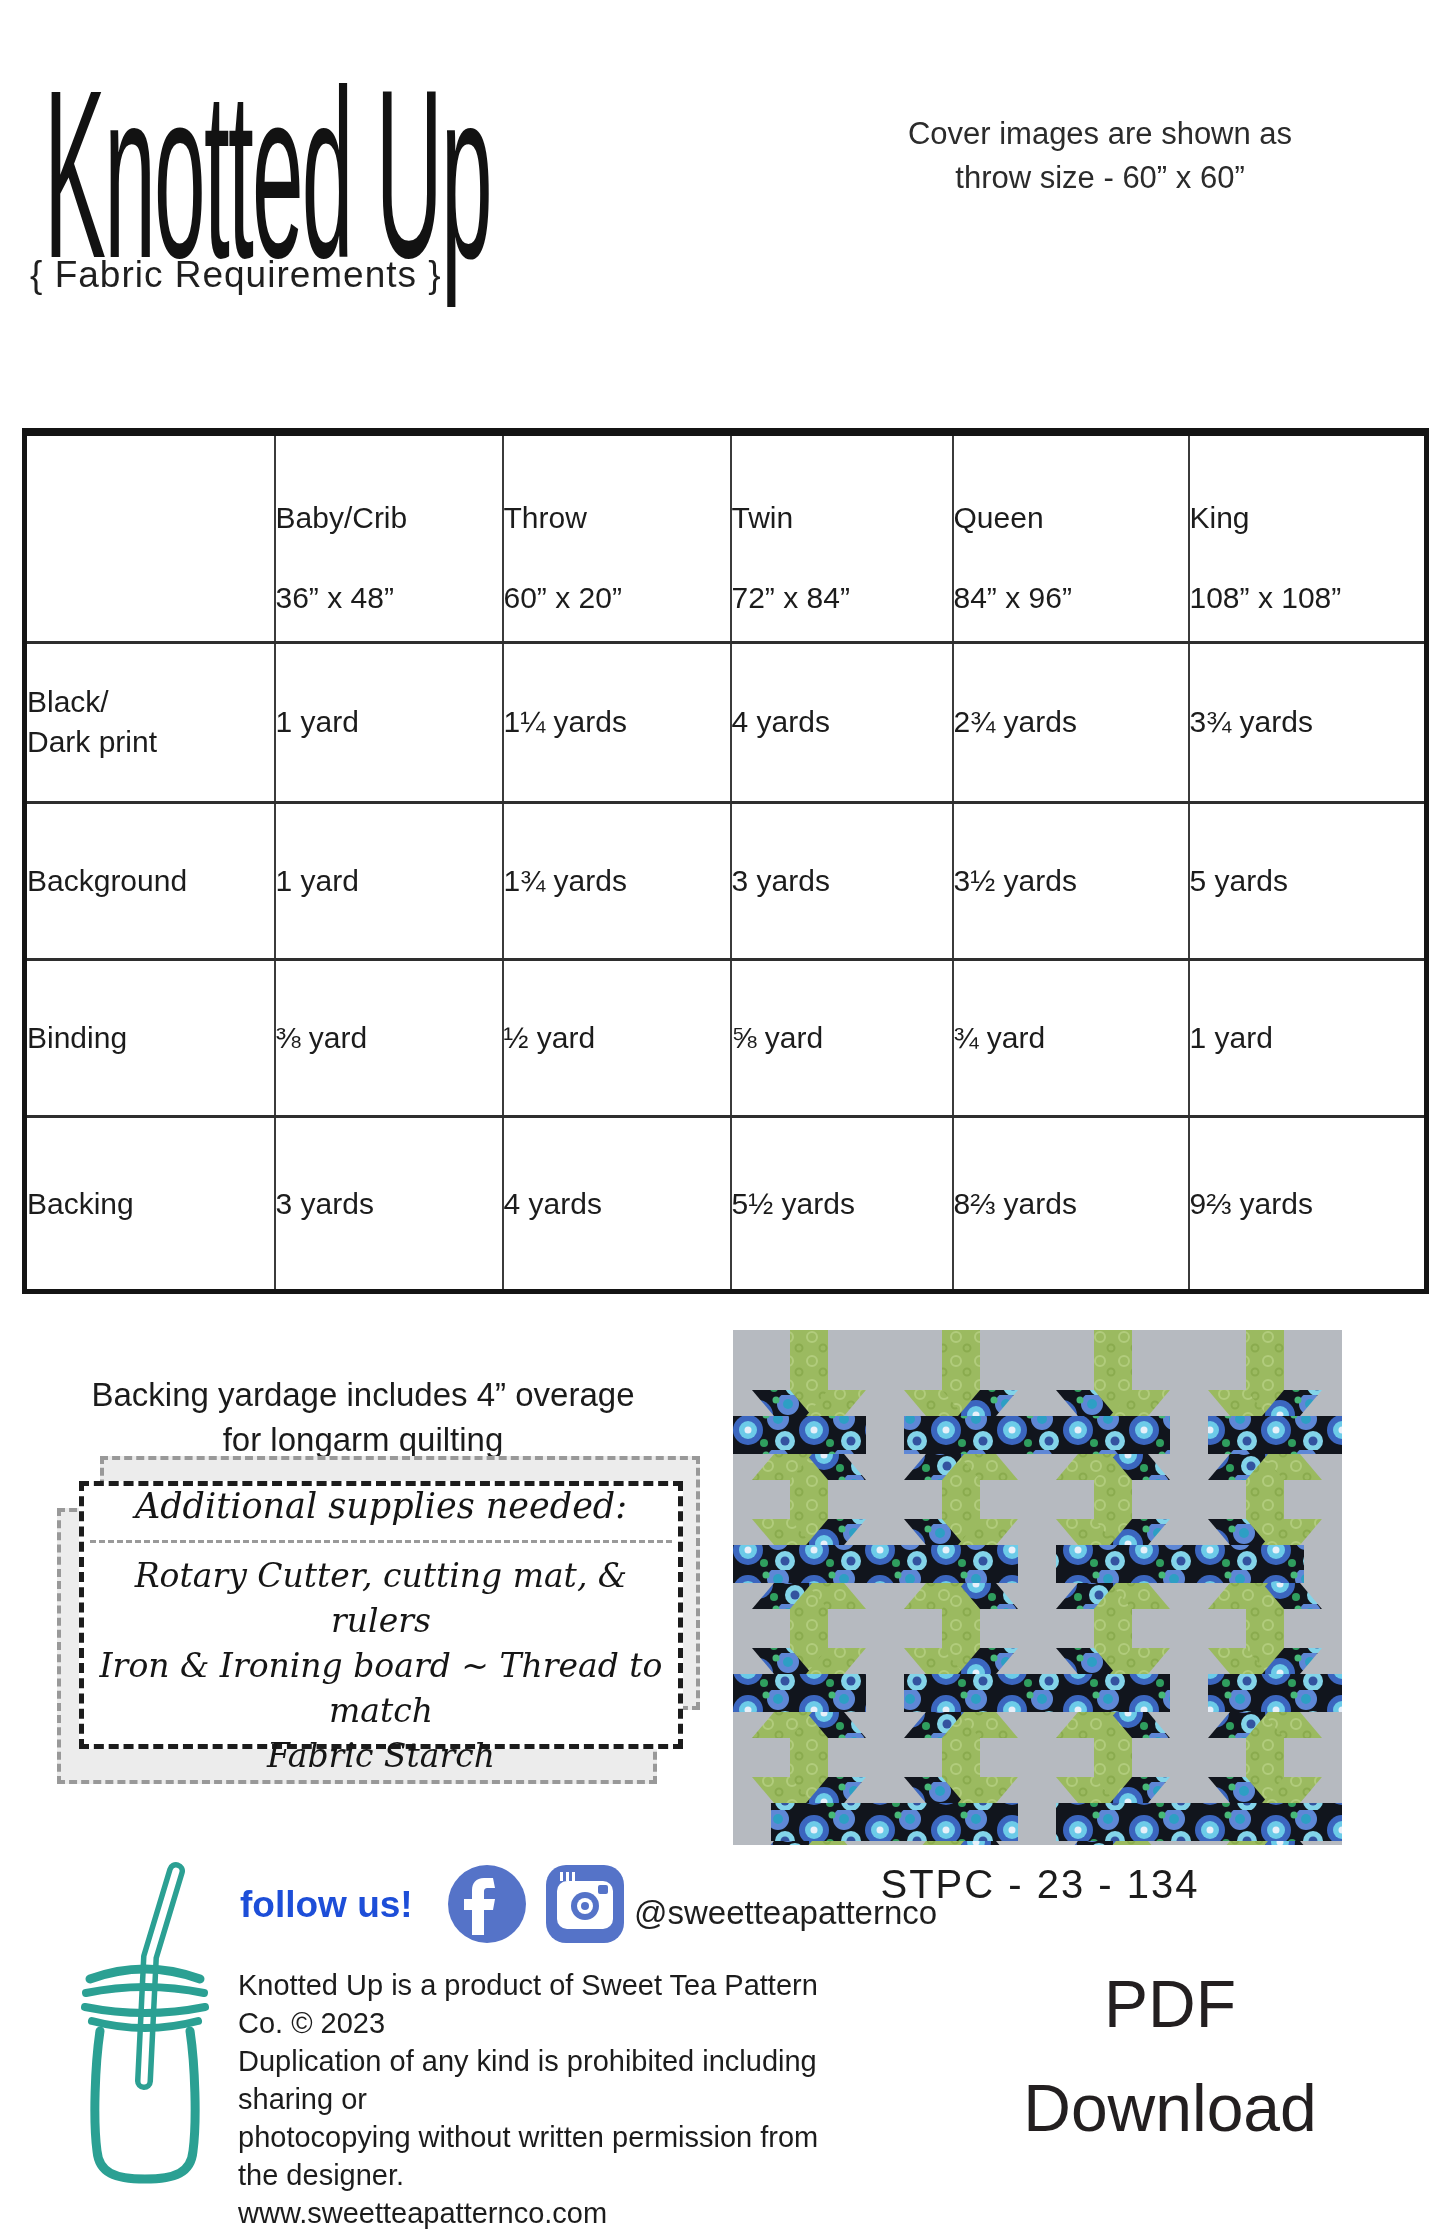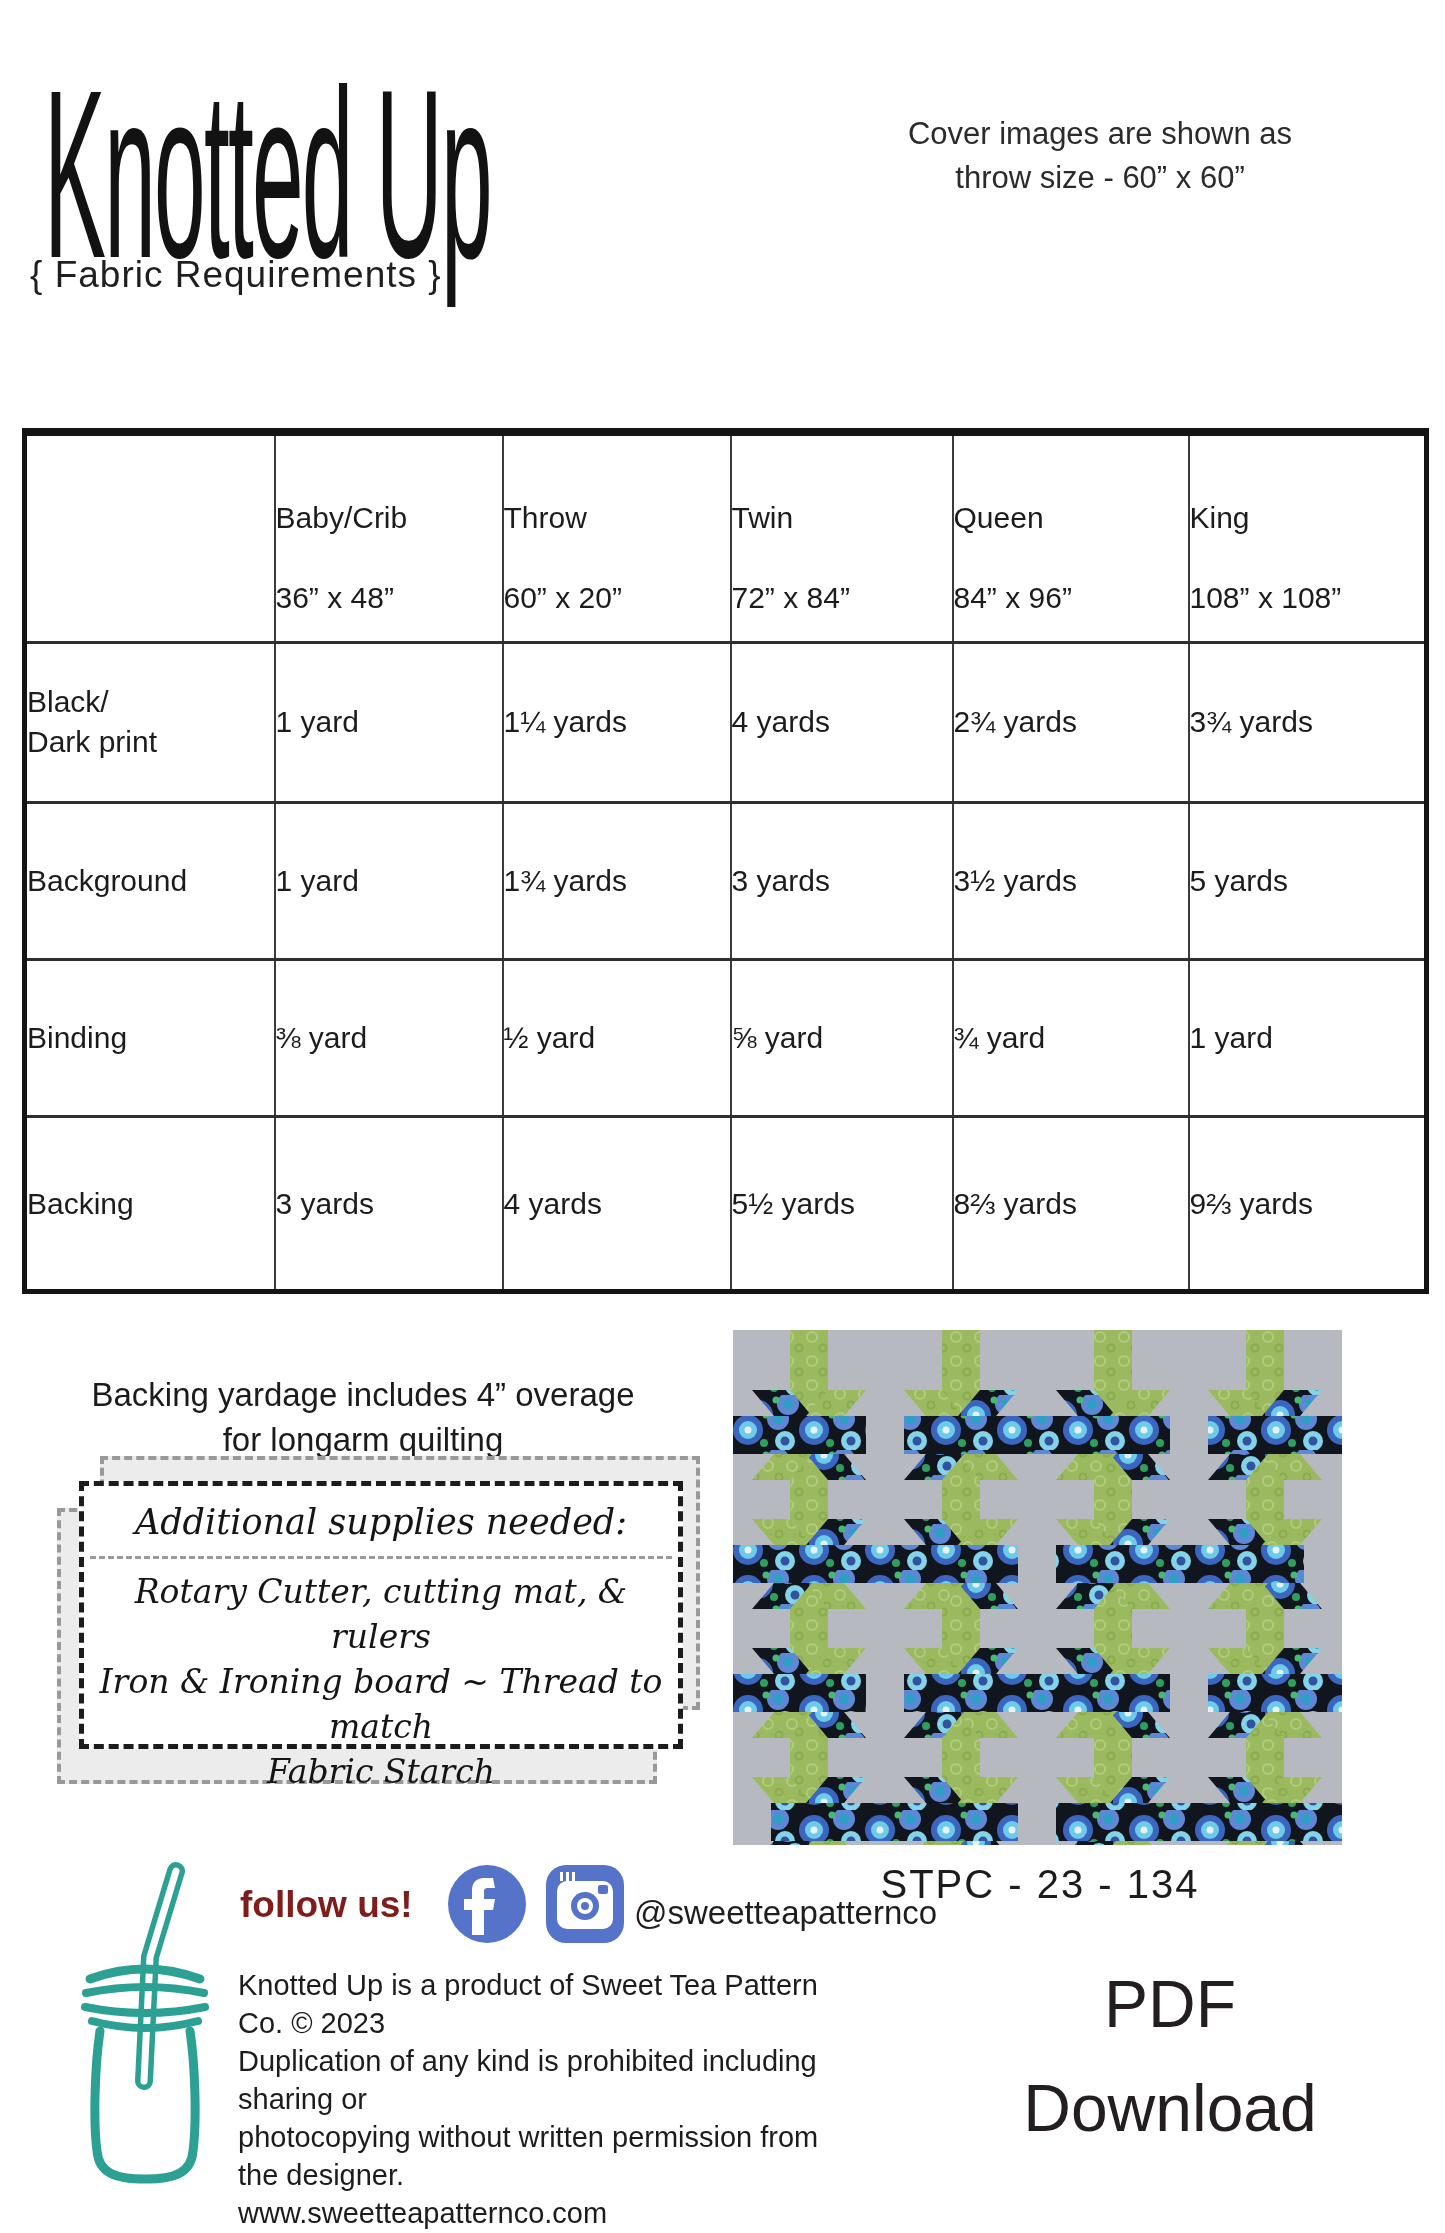--- a/index.html
+++ b/index.html
@@ -26,32 +26,32 @@
 
   .backing-note{position:absolute;left:58px;top:1372px;width:610px;text-align:center;
                 font-size:33px;line-height:45px;white-space:pre-line;color:#1b1b1b;}
 
   .sup-shadow{position:absolute;background:#ececec;border:4px dashed #999999;z-index:1;}
   .sup-shadow.top{left:100px;top:1456px;width:592px;height:246px;}
   .sup-shadow.bottom{left:57px;top:1508px;width:592px;height:268px;}
   .sup-main{position:absolute;left:79px;top:1481px;width:594px;height:258px;background:#ffffff;
             border:5px dashed #1c1c1c;z-index:2;font-family:"DejaVu Serif",serif;
             font-style:italic;text-align:center;color:#151515;}
-  .sup-title{margin-top:16px;font-size:35px;}
+  .sup-title{font-size:35px;}
   .sup-divider{border-top:3px dashed #9a9a9a;margin:14px 6px 10px 6px;}
   .sup-lines{font-size:33px;line-height:45px;white-space:pre-line;}
 
   .quilt{position:absolute;left:733px;top:1330px;width:609px;height:515px;}
 
   .quilt-code{position:absolute;left:830px;top:1862px;width:420px;text-align:center;
               font-size:40px;letter-spacing:2px;color:#1c1c1c;}
 
   .jar{position:absolute;left:48px;top:1858px;width:195px;height:332px;}
 
-  .follow{position:absolute;left:240px;top:1884px;font-size:37px;font-weight:700;color:#7f1d1d;}
+  .follow{position:absolute;left:240px;top:1884px;font-size:37px;font-weight:700;color:#1d4ed8;}
   .fb{position:absolute;left:447px;top:1864px;width:80px;height:80px;}
   .ig{position:absolute;left:545px;top:1864px;width:80px;height:80px;}
   .handle{position:absolute;left:634px;top:1894px;font-size:33px;color:#1e1e1e;}
 
   .copyright{position:absolute;left:238px;top:1966px;width:600px;font-size:29px;
              line-height:38px;white-space:pre-line;color:#1c1c1c;}
 
   .pdf{position:absolute;left:960px;top:1952px;width:420px;text-align:center;
        font-size:66px;line-height:104px;white-space:pre-line;color:#231f20;}
 </style>

